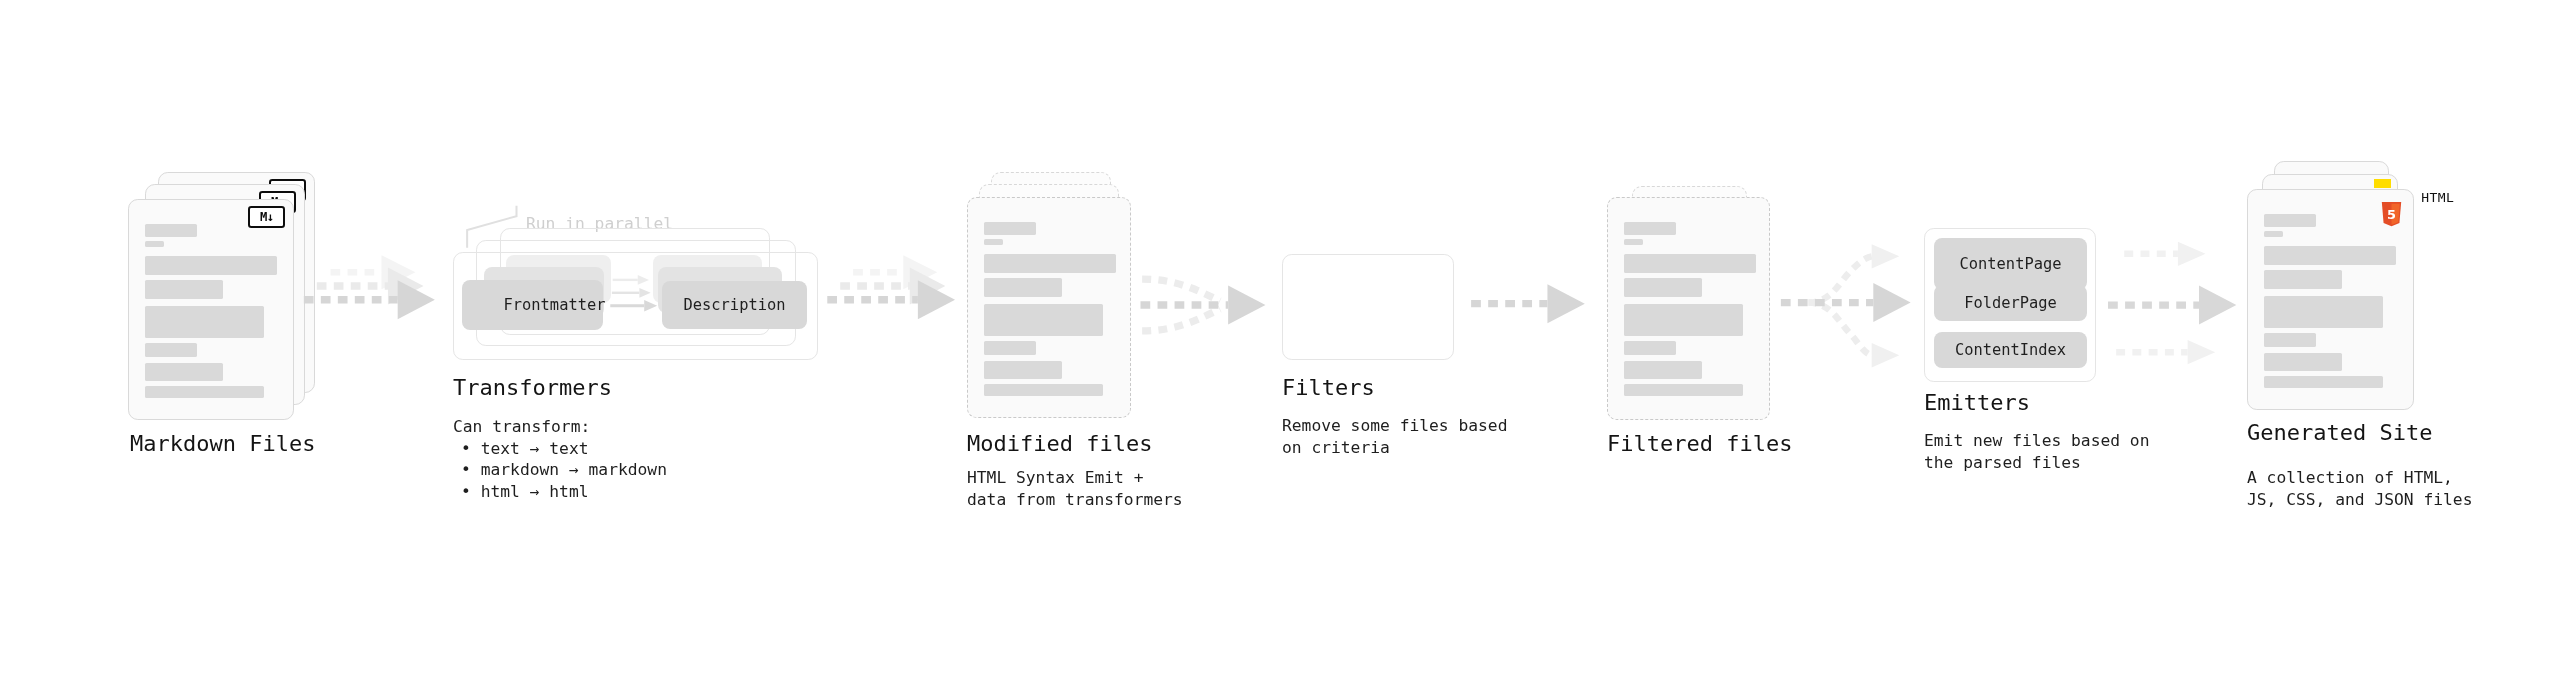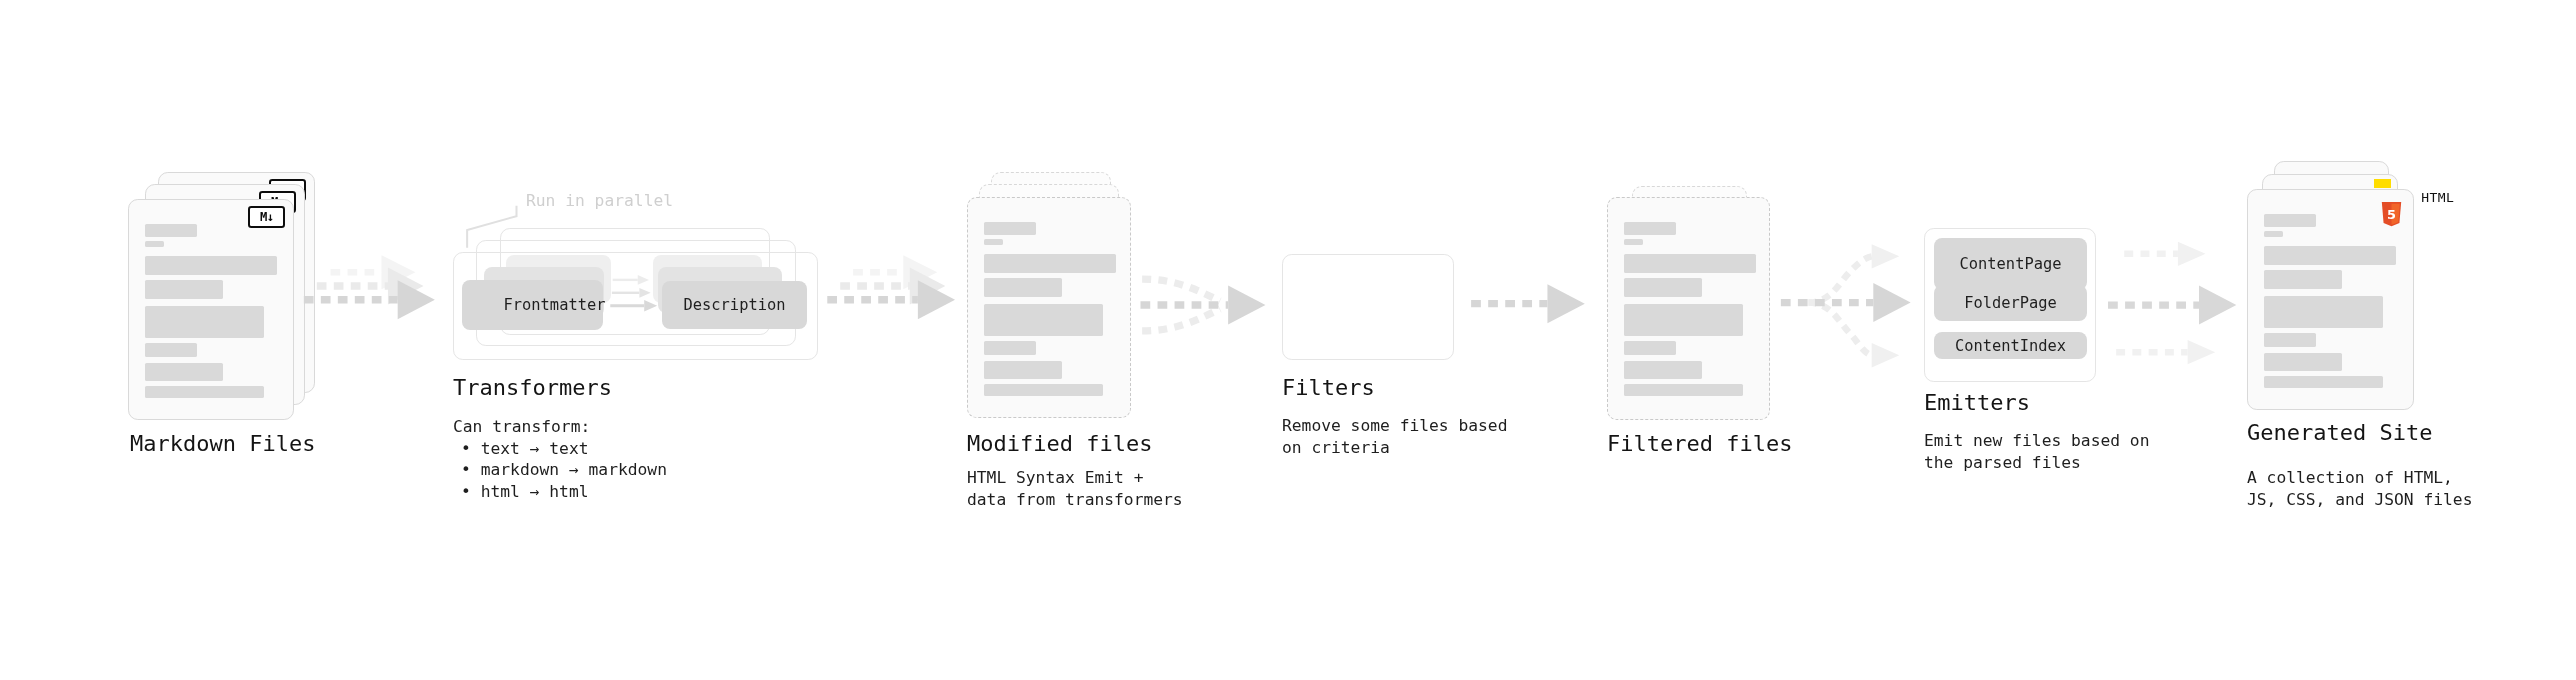--- a/index.html
+++ b/index.html
@@ -78,21 +78,21 @@
     <polygon points="108,9 150,30 108,51" fill="#f4f4f4"></polygon>
     <line x1="28" y1="47" x2="116" y2="47" stroke="#eaeaea" stroke-width="9" stroke-dasharray="12 9"></line>
     <polygon points="116,24 160,47 116,70" fill="#eaeaea"></polygon>
     <line x1="12" y1="64" x2="128" y2="64" stroke="#d6d6d6" stroke-width="9" stroke-dasharray="12 9"></line>
     <polygon points="128,40 174,64 128,88" fill="#d6d6d6"></polygon>
   </svg>
 
   <svg style="left:455px;top:199px;" width="89" height="57" viewBox="0 0 110 70">
     <polyline points="76,8 76,21 15,38 15,60" stroke="#e0e0e0" stroke-width="2.5" fill="none"></polyline>
   </svg>
-  <div class="note" style="left:526px;top:191px;">Run in parallel</div>
+  <div class="note" style="left:526px;top:214px;">Run in parallel</div>
 
   <div class="box" style="left:500px;top:228px;width:270px;height:107px;"></div>
   <div class="box" style="left:476px;top:240px;width:320px;height:106px;"></div>
   <div class="box" style="left:453px;top:252px;width:365px;height:108px;"></div>
 
   <div class="pill g2" style="left:506px;top:255px;width:105px;height:48px;"></div>
   <div class="pill g1" style="left:484px;top:267px;width:120px;height:50px;"></div>
   <div class="pill" style="left:462px;top:280px;width:141px;height:50px;padding-left:44px;">
     <span>Frontmatter</span>
   </div>
@@ -188,21 +188,21 @@
     <polygon points="120,63 166,87 120,111" fill="#d6d6d6"></polygon>
   </svg>
 
   <div class="box" style="left:1924px;top:228px;width:172px;height:154px;background:#ffffff;"></div>
   <div class="pill" style="left:1934px;top:238px;width:153px;height:52px;">
     <span>ContentPage</span>
   </div>
   <div class="pill" style="left:1934px;top:285px;width:153px;height:36px;">
     <span>FolderPage</span>
   </div>
-  <div class="pill" style="left:1934px;top:332px;width:153px;height:27px;">
+  <div class="pill" style="left:1934px;top:332px;width:153px;height:36px;">
     <span>ContentIndex</span>
   </div>
   <div class="heading" style="left:1924px;top:391px;">Emitters</div>
   <div class="body-text" style="left:1924px;top:430px;">
     <div>Emit new files based on</div>
     <div>the parsed files</div>
   </div>
 
   <svg style="left:2103px;top:236px;" width="140" height="134" viewBox="0 0 172 165">
     <line x1="26" y1="22" x2="92" y2="22" stroke="#f1f1f1" stroke-width="8" stroke-dasharray="11 9"></line>

